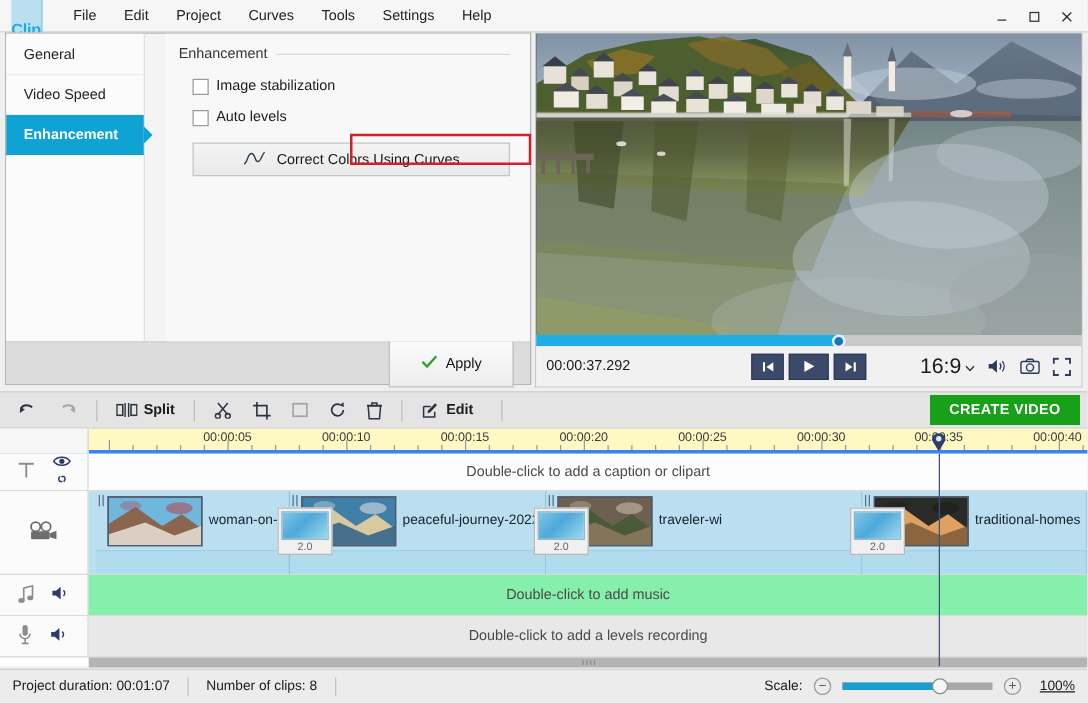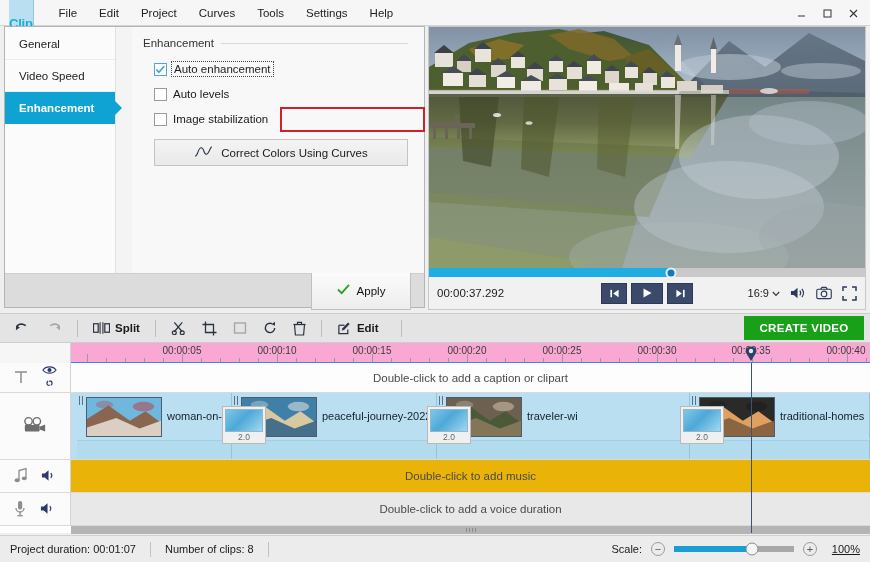--- a/index.html
+++ b/index.html
@@ -130,21 +130,21 @@
     padding: 0 8px; position: relative;
   }
   .ptime { font-size: 11.5px; color: #1a1a1a; }
   .pbtns { position: absolute; left: 50%; transform: translateX(-50%); display: flex; gap: 4px; }
   .pbtn {
     width: 26px; height: 21px; background: #3b4a6b; border: 1px solid #2e3a55;
     display: flex; align-items: center; justify-content: center; cursor: pointer;
   }
   .pbtn.big { width: 32px; }
   .pright { margin-left: auto; display: flex; align-items: center; gap: 10px; }
-  .ratio { font-size: 11px; color: #1a1a1a; display: flex; align-items: center; gap: 3px; cursor: default; margin-left: 40px; }
+  .ratio { font-size: 17px; color: #1a1a1a; display: flex; align-items: center; gap: 3px; cursor: default; margin-left: 40px; }
   .pright .ico { cursor: pointer; display: flex; }
 
   
   .toolbar {
     position: absolute; left: 0; top: 313px; width: 870px; height: 30px;
     background: #e4e4e4; border-top: 1px solid #cdcdcd; border-bottom: 1px solid #cdcdcd;
     display: flex; align-items: center; padding: 0 6px;
   }
   .tb-btn {
     height: 24px; display: flex; align-items: center; gap: 5px; padding: 0 8px;
@@ -155,21 +155,21 @@
   .create-btn {
     margin-left: auto; width: 120px; height: 24px; background: #18a018;
     color: #fff; font-size: 11.5px; font-weight: bold; letter-spacing: 0.3px;
     display: flex; align-items: center; justify-content: center; cursor: pointer;
   }
 
   
   .timeline { position: absolute; left: 0; top: 343px; width: 870px; height: 190px; background: #fff; }
   .ruler {
     position: absolute; left: 0; top: 0; width: 870px; height: 20px;
-    background: #f9a8d4; border-bottom: 1px solid #3b82f6;
+    background: #fef9c3; border-bottom: 3px solid #3b82f6;
   }
   .ruler .corner {
     position: absolute; left: 0; top: 0; width: 71px; height: 20px;
     background: #f6f6f6; border-right: 1px solid #d4d4d4; z-index: 3;
   }
   .rlabel { position: absolute; top: 2px; font-size: 10px; color: #3a3a3a; transform: translateX(-50%); white-space: nowrap; }
   .rtick { position: absolute; bottom: 0; width: 1px; background: #9a9a9a; }
   .playhead-top {
     position: absolute; top: 2px; width: 13px; height: 16px; z-index: 6; transform: translateX(-50%); cursor: pointer;
   }
@@ -226,21 +226,21 @@
   }
   .transition .tim {
     width: 38px; height: 24px; margin-top: 2px;
     background: linear-gradient(135deg, #7ec8e8 0%, #4ea8d8 45%, #9fd9f0 100%);
     border: 1px solid #8fb8cc;
   }
   .transition .tlbl { font-size: 8.5px; color: #666; line-height: 11px; }
 
   
   .trk-music { top: 117px; height: 33px; }
-  .trk-music .track-body { background: #eab308; }
+  .trk-music .track-body { background: #86efac; }
   .trk-voice { top: 150px; height: 33px; }
   .trk-voice .track-body { background: #e8e8e8; }
 
   .hscroll {
     position: absolute; left: 71px; top: 183px; width: 799px; height: 8px;
     background: #ececec;
   }
   .hscroll .thumbbar {
     position: absolute; left: 0; top: 0; height: 8px; width: 100%;
     background: #b4b4b4; display: flex; align-items: center; justify-content: center; cursor: pointer;
@@ -316,41 +316,33 @@
         <div class="dlg-tab">Video Speed</div>
         <div class="dlg-tab active">Enhancement</div>
       </div>
 
       <div class="dlg-pane">
         <div class="group-label">
           <span>Enhancement</span>
           <span class="rule"></span>
         </div>
 
-        <div class="chk-row focused">
-          <span class="chk-box checked">
-            <svg width="11" height="11" viewBox="0 0 12 12">
-                <polyline points="1.5,6 4.3,9 10,2.4" fill="none" stroke="#3fa3cc" stroke-width="1.8"></polyline>
-              </svg>
+
+        <div class="chk-row">
+          <span class="chk-box">
+            
           </span>
-          <span class="chk-label">Auto enhancement</span>
+          <span class="chk-label">Image stabilization</span>
         </div>
 
         <div class="chk-row">
           <span class="chk-box">
             
           </span>
           <span class="chk-label">Auto levels</span>
-        </div>
-
-        <div class="chk-row">
-          <span class="chk-box">
-            
-          </span>
-          <span class="chk-label">Image stabilization</span>
         </div>
 
         <div class="curves-btn">
           <span>
             <svg width="19" height="13" viewBox="0 0 20 14">
               <path d="M1 12 C4 12, 4 3, 7.5 3 C11 3, 10 10, 13 10 C16 10, 17 2, 19 2" fill="none" stroke="#2b3a4a" stroke-width="1.2"></path>
             </svg>
           </span>
           <span>Correct Colors Using Curves</span>
         </div>
@@ -839,21 +831,21 @@
           </svg>
         </span>
         <span>
           <svg width="16" height="13" viewBox="0 0 17 13">
             <polygon points="1,4.5 4,4.5 8,1 8,12 4,8.5 1,8.5" fill="#2b3a6b"></polygon>
             <path d="M10.4 4 A3.8 3.8 0 0 1 10.4 9" fill="none" stroke="#2b3a6b" stroke-width="1.2"></path>
           </svg>
         </span>
       </div>
       <div class="track-body">
-        <div class="hint">Double-click to add a voice duration</div>
+        <div class="hint">Double-click to add a levels recording</div>
       </div>
     </div>
 
     <div class="hscroll">
       <div class="thumbbar">
         <i></i>
           <i></i>
           <i></i>
           <i></i>
       </div>

